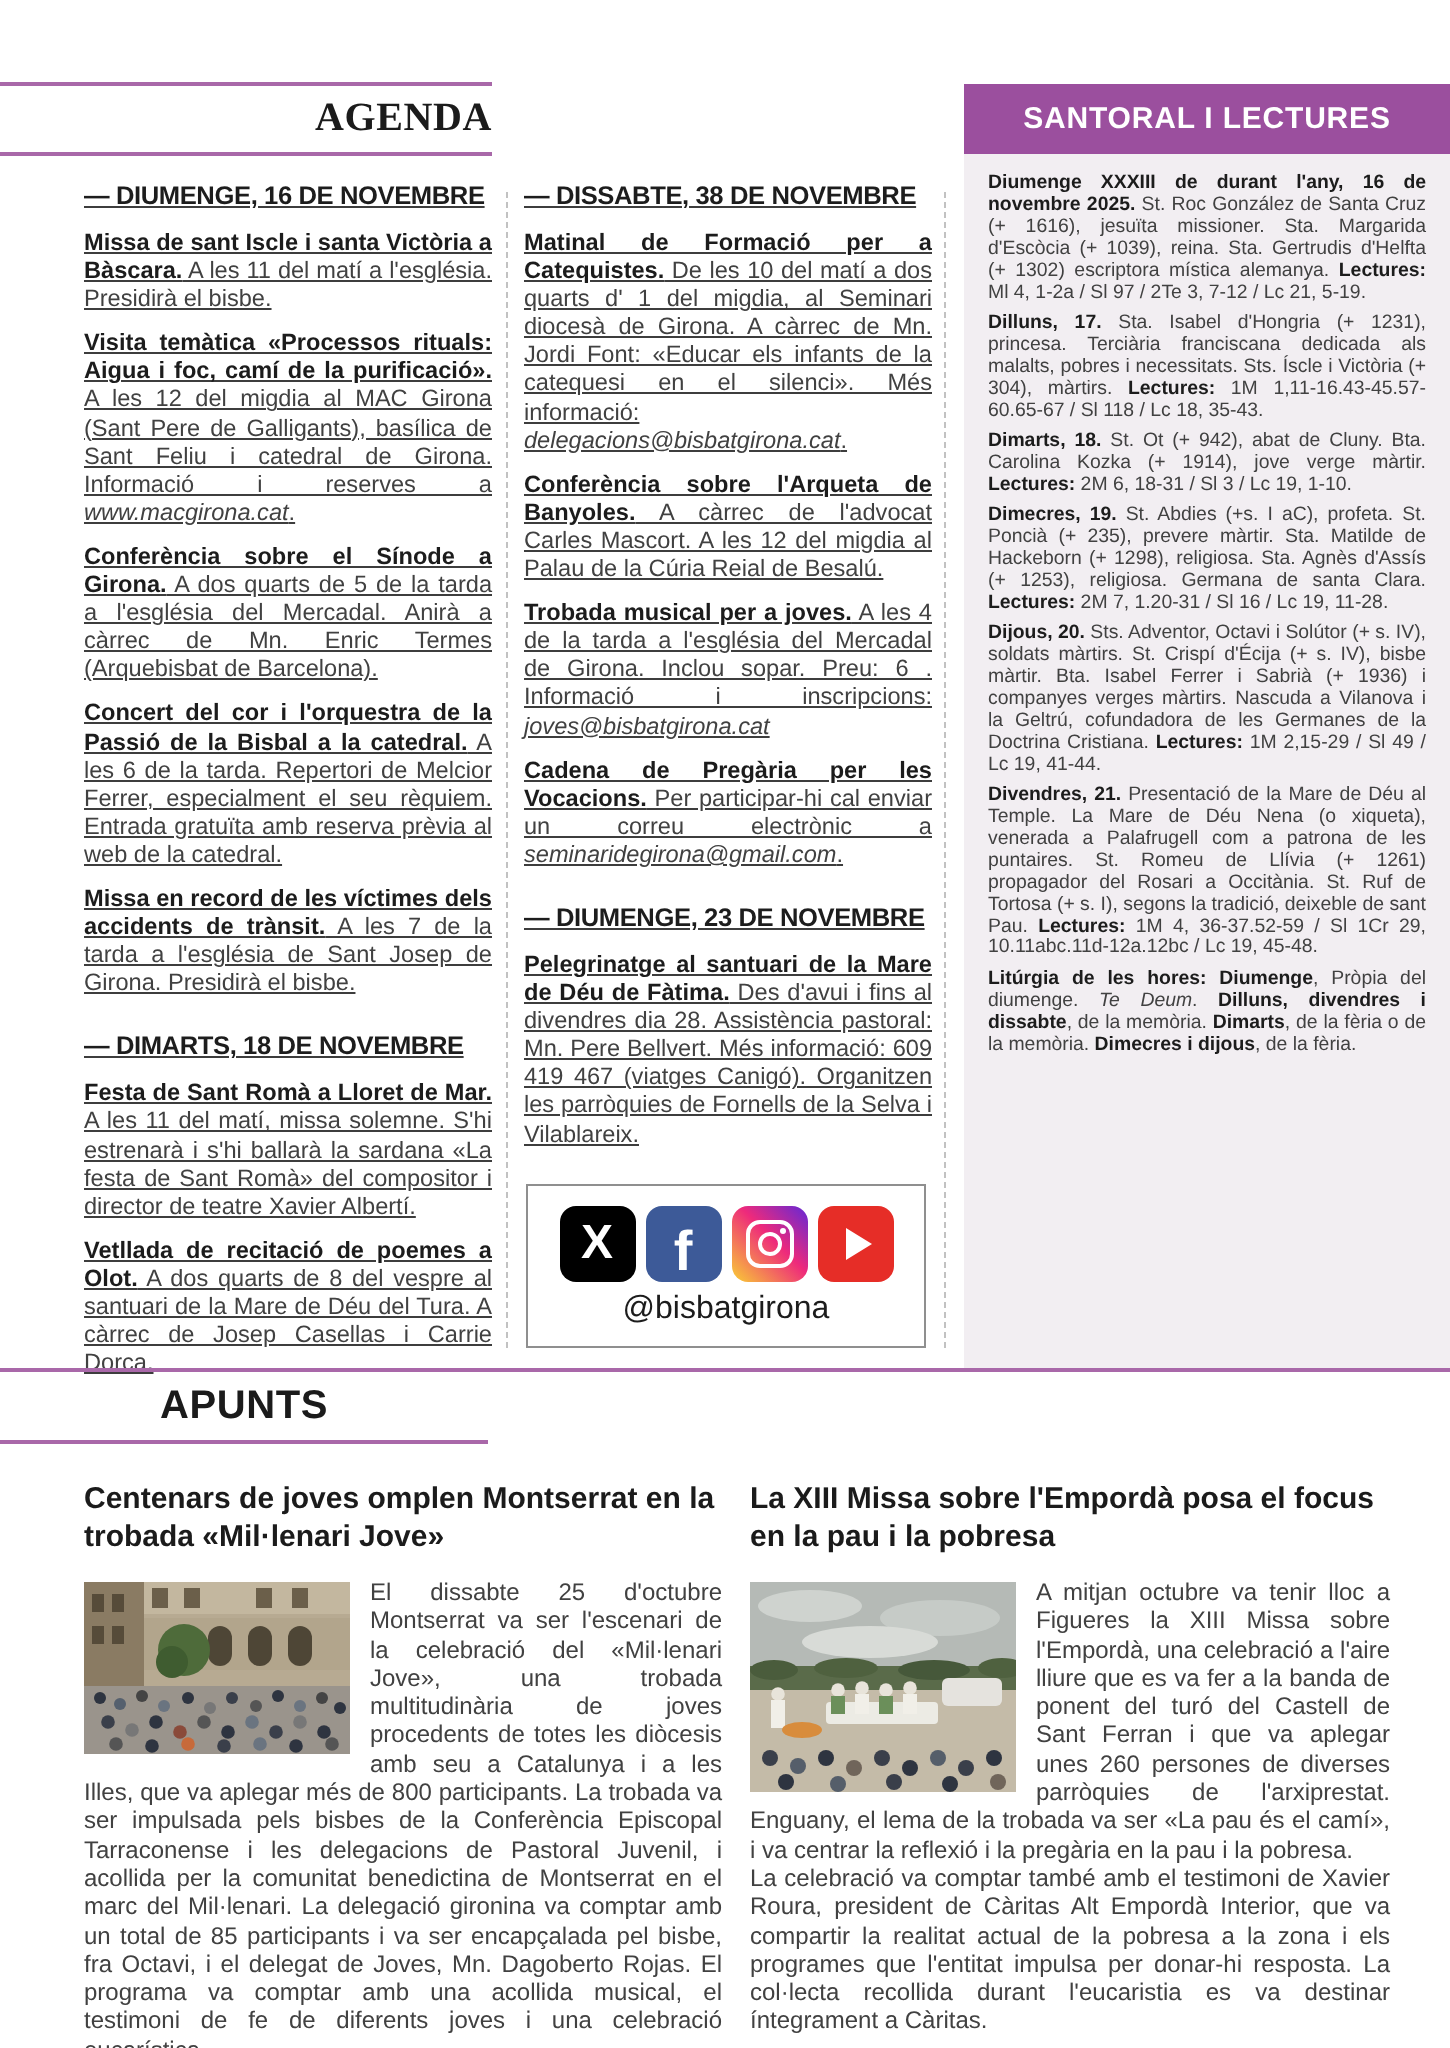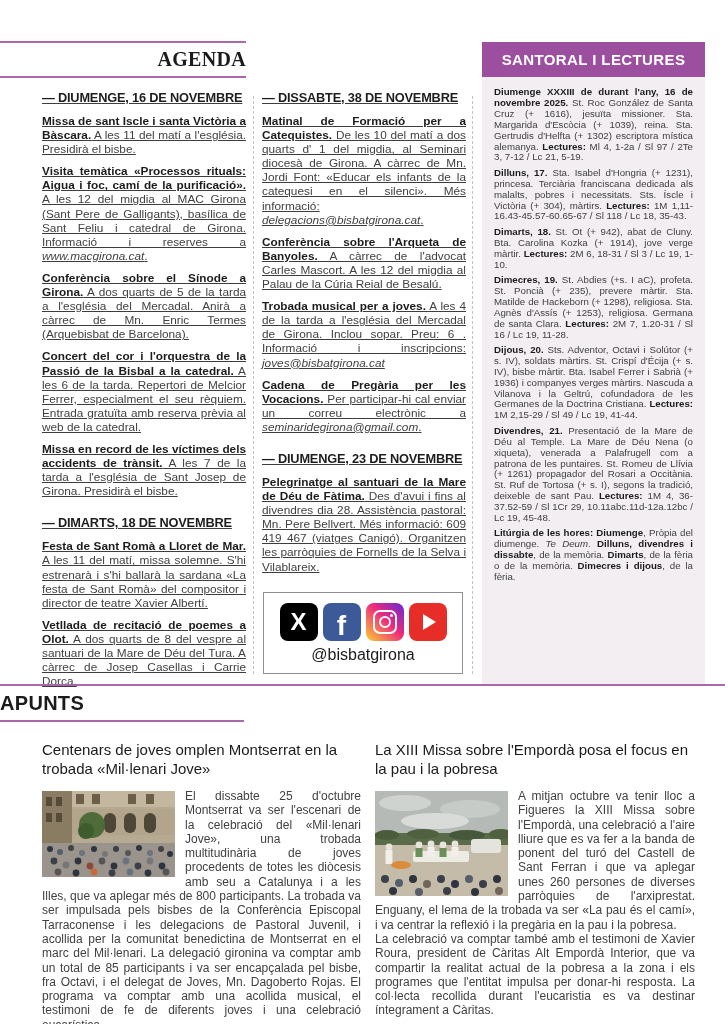--- a/index.html
+++ b/index.html
@@ -12,37 +12,37 @@
   .agenda-header {
     position:absolute; top:41px; left:0; width:246px; height:37px;
     border-top:2px solid #a968a9; border-bottom:2px solid #a968a9;
     display:flex; align-items:center; justify-content:flex-end;
     font-weight:bold; font-size:20px; letter-spacing:.3px; color:#1b1b1b;font-family:Liberation Serif, serif;
   }
   .apunts-rule { position:absolute; top:684px; left:0; width:725px; border-top:2px solid #a968a9; }
   .apunts-header {
     position:absolute; top:686px; left:0; width:244px; height:36px;
     border-bottom:2px solid #a968a9;
-    display:flex; align-items:center; justify-content:flex-start;
+    display:flex; align-items:center; justify-content:center;
     font-weight:bold; font-size:20px; letter-spacing:.3px; color:#1b1b1b;
   }
   
   .col { position:absolute; top:90px; width:204px;text-decoration:underline; }
   .col1 { left:42px; } .col2 { left:262px; }
   .col-sep { position:absolute; top:96px; height:578px; border-left:1px dashed #c2c2c2; }
   .sep1 { left:253px; } .sep2 { left:472px; }
   .date-head { font-weight:bold; font-size:12.8px; line-height:15px; color:#1d1d1d;
                margin:0 0 9px; white-space:nowrap; letter-spacing:-.2px; }
   .date-head.later { margin-top:17px; }
   .item { font-size:11.8px; line-height:14.1px; text-align:justify; margin-bottom:8px; color:#414141; }
   .item strong { color:#1c1c1c; }
   .item em { font-style:italic; }
   
   .santoral {
-    position:absolute; top:42px; left:482px; width:223px; height:644px;
+    position:absolute; top:42px; left:482px; width:243px; height:644px;
     background:#f2eef2;
   }
   .santoral-titlebox {
     height:35px; background:#9b4f9e; color:#ffffff; display:flex;
     align-items:center; justify-content:center; font-weight:bold;
     font-size:15px; letter-spacing:.4px;
   }
   .santoral-body { padding:10px 12px 0 12px; }
   .s-item { font-size:9.7px; line-height:10.9px; text-align:justify; margin-bottom:4.5px; color:#414141; }
   .s-item strong { color:#1c1c1c; }
@@ -63,21 +63,21 @@
   .ig-frame { width:24px; height:24px; border:2px solid #fff; border-radius:7px; position:relative; }
   .ig-lens  { position:absolute; top:4px; left:4px; width:12px; height:12px; border:2px solid #fff; border-radius:50%; }
   .ig-dot   { position:absolute; top:2px; right:2px; width:3px; height:3px; background:#fff; border-radius:50%; }
   .sicon.yt { background:#e62d27; }
   .yt-play  { width:0; height:0; border-left:13px solid #fff; border-top:8px solid transparent; border-bottom:8px solid transparent; margin-left:3px; }
   .social-handle { margin-top:5px; font-size:16px; color:#1c1c1c; }
   
   .article { position:absolute; top:740px; }
   .article1 { left:42px;  width:319px; }
   .article2 { left:375px; width:320px; }
-  .article h2 { font-size:15px; line-height:19px; font-weight:normal; color:#1b1b1b; margin-bottom:11px; }
+  .article h2 { font-size:15px; line-height:19px; font-weight:bold; color:#1b1b1b; margin-bottom:11px; }
   .article .photo { float:left; margin:2px 10px 4px 0; display:block; }
   .article p { font-size:12px; line-height:14.3px; text-align:justify; color:#414141; }
 </style>
 </head>
 <body>
 
 <div class="page">
 
   <div class="agenda-header">
     <span>AGENDA</span>

